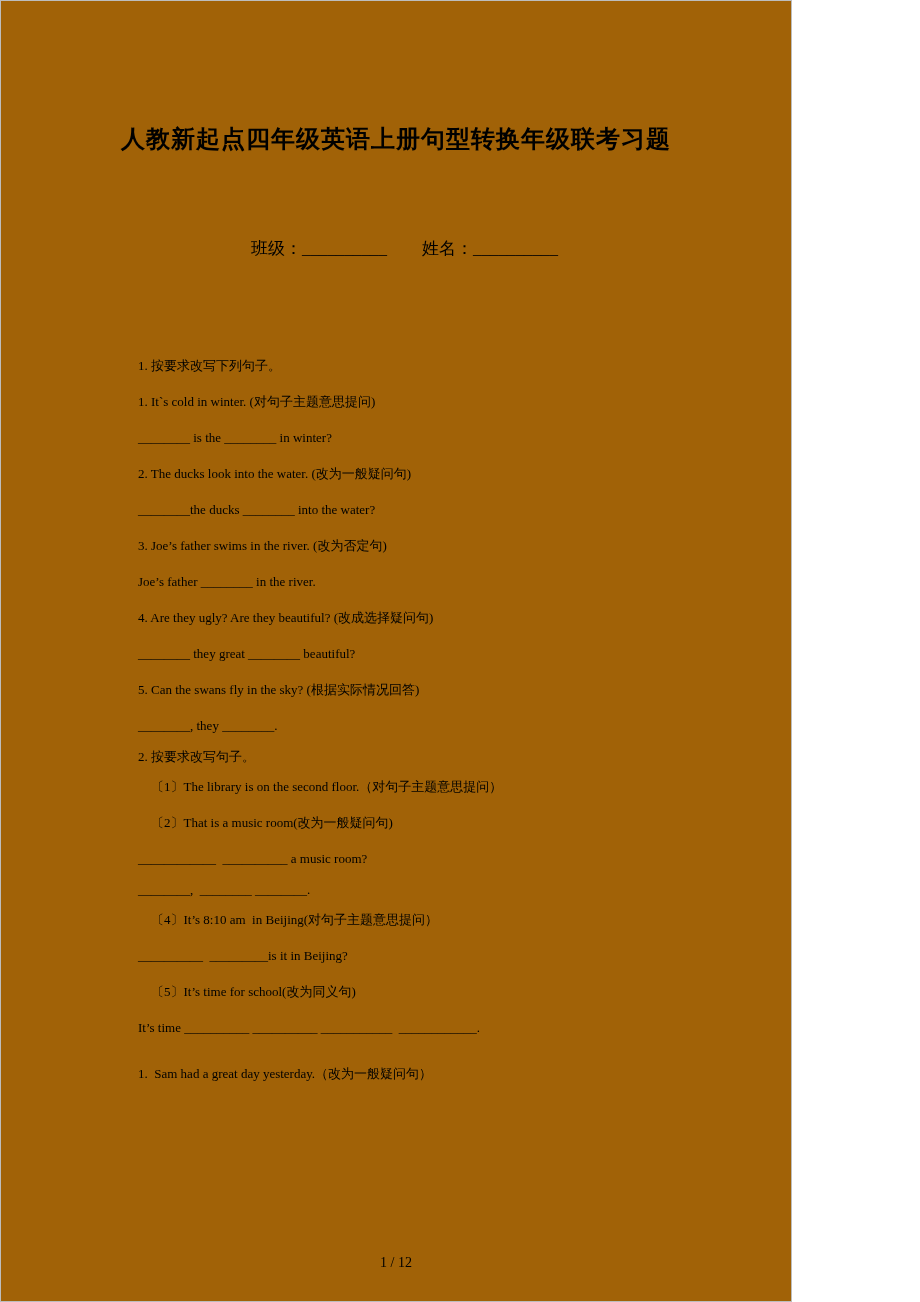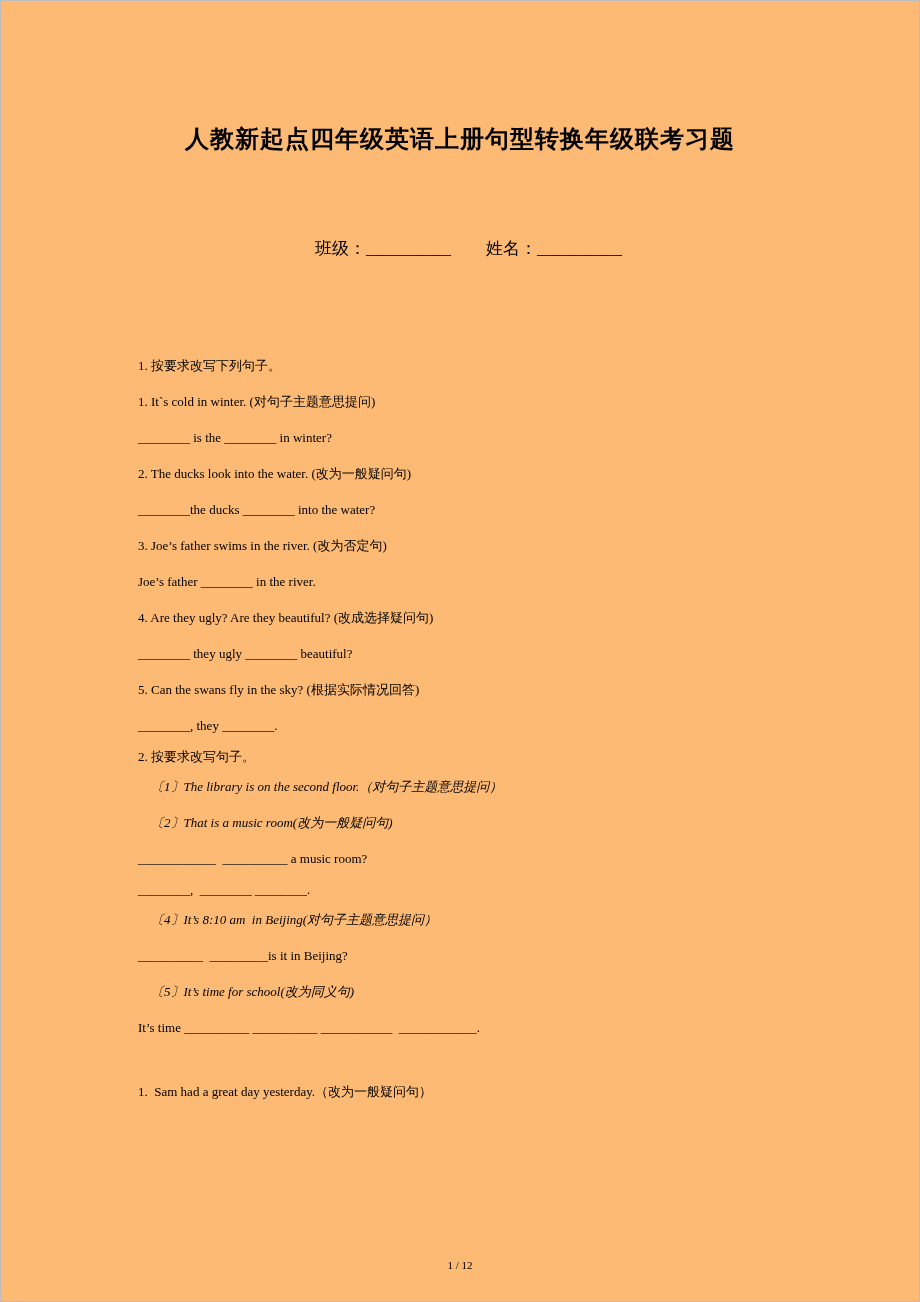--- a/index.html
+++ b/index.html
@@ -2,23 +2,23 @@
 <html><head>
 <meta charset="utf-8">
 <style>
   html, body {
     margin: 0;
     padding: 0;
     background: #ffffff;
   }
   .page {
     position: relative;
-    width: 920px;
+    width: 792px;
     height: 1302px;
-    background: #fdba74;
+    background: #a16207;
     border: 1px solid #bdbdbd;
     box-sizing: border-box;
     font-family: "Liberation Serif", "DejaVu Serif", serif;
     color: #000000;
     overflow: hidden;
     padding-left: 44px;
   }
   .title {
     position: absolute;
     top: 122px;
@@ -54,33 +54,32 @@
   .line {
     margin: 0;
     font-size: 13px;
     line-height: 36px;
     white-space: pre-wrap;
   }
   .line.tight {
     line-height: 25px;
   }
   .line.spaced {
-    margin-top: 28px;
+    margin-top: 10px;
   }
   .line.indent {
     padding-left: 13px;
-    font-style: italic;
   }
   .footer {
     position: absolute;
     bottom: 30px;
     left: 0;
     width: 100%;
     text-align: center;
-    font-size: 11px;
+    font-size: 14px;
   }
 </style>
 </head>
 <body>
 
 <div class="page">
 
   <h1 class="title">人教新起点四年级英语上册句型转换年级联考习题</h1>
 
   <div class="header-fields">
@@ -89,21 +88,21 @@
 
   <div class="content">
       <p class="line normal">1. 按要求改写下列句子。</p>
       <p class="line normal">1. It`s cold in winter. (对句子主题意思提问)</p>
       <p class="line normal">________ is the ________ in winter?</p>
       <p class="line normal">2. The ducks look into the water. (改为一般疑问句)</p>
       <p class="line normal">________the ducks ________ into the water?</p>
       <p class="line normal">3. Joe’s father swims in the river. (改为否定句)</p>
       <p class="line normal">Joe’s father ________ in the river.</p>
       <p class="line normal">4. Are they ugly? Are they beautiful? (改成选择疑问句)</p>
-      <p class="line normal">________ they ugly ________ beautiful?</p>
+      <p class="line normal">________ they great ________ beautiful?</p>
       <p class="line normal">5. Can the swans fly in the sky? (根据实际情况回答)</p>
       <p class="line normal">________, they ________.</p>
       <p class="line tight">2. 按要求改写句子。</p>
       <p class="line normal indent">〔1〕The library is on the second floor.（对句子主题意思提问）</p>
       <p class="line normal indent">〔2〕That is a music room(改为一般疑问句)</p>
       <p class="line normal">____________  __________ a music room?</p>
       <p class="line tight">________,  ________ ________.</p>
       <p class="line normal indent">〔4〕It’s 8:10 am  in Beijing(对句子主题意思提问）</p>
       <p class="line normal">__________  _________is it in Beijing?</p>
       <p class="line normal indent">〔5〕It’s time for school(改为同义句)</p>

